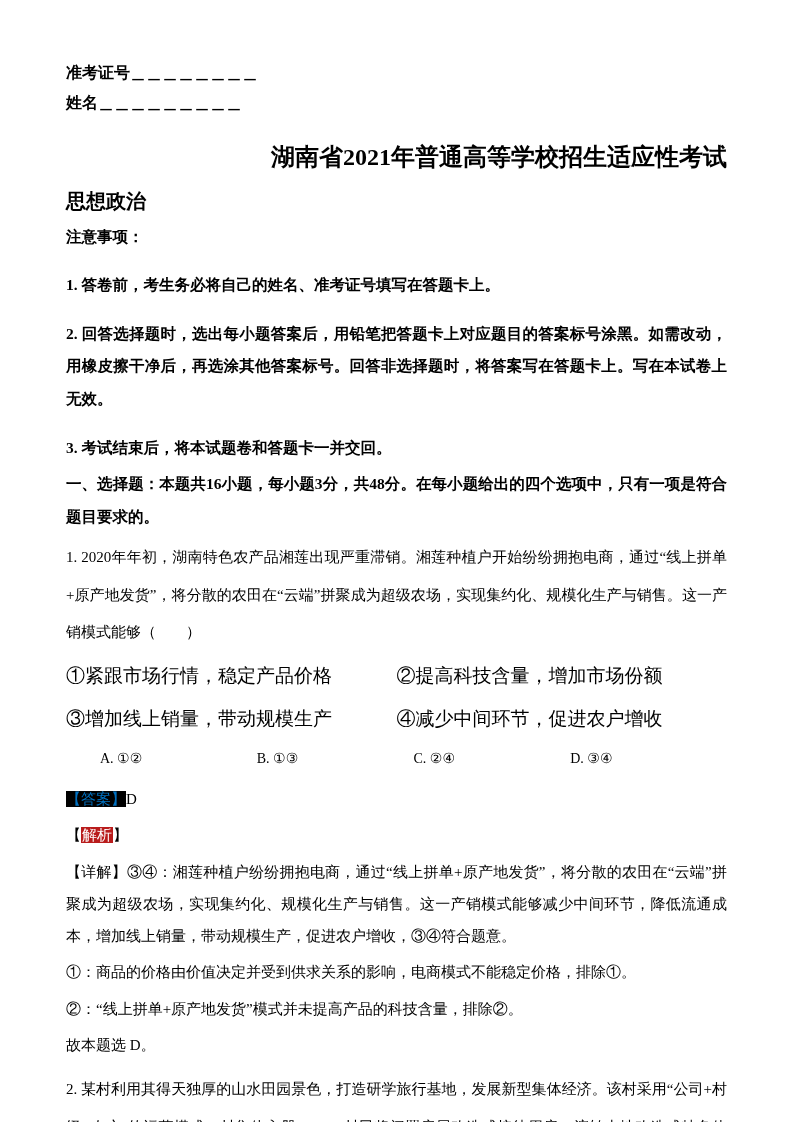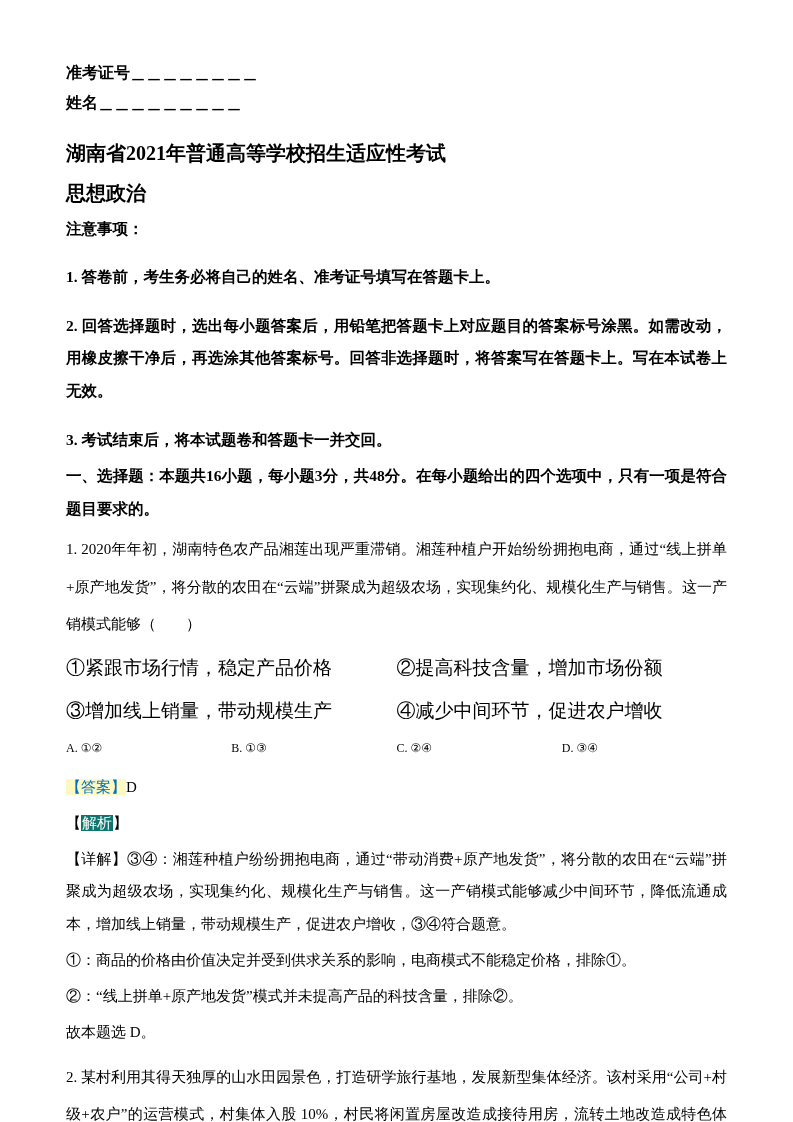--- a/index.html
+++ b/index.html
@@ -18,22 +18,22 @@
   .field-line {
     font-size: 16px;
     font-weight: bold;
     line-height: 1.9;
   }
   .blank-line {
     font-weight: bold;
     letter-spacing: 0;
   }
   .doc-title {
-    text-align: left;
-    font-size: 20px;
+    text-align: right;
+    font-size: 24px;
     font-weight: bold;
     margin-top: 14px;
     line-height: 2.0;
   }
   .doc-subtitle {
     font-size: 20px;
     font-weight: bold;
     line-height: 2.0;
   }
   .notes-heading {
@@ -63,39 +63,40 @@
   }
   .opt-grid {
     display: grid;
     grid-template-columns: 50% 50%;
     font-size: 19px;
     line-height: 2.3;
     margin-top: 2px;
   }
   .choices {
     display: flex;
-    font-size: 12px;
+    font-size: 14px;
     line-height: 2.3;
     margin-top: 2px;
+    margin-left: 34px;
   }
   .choices span { width: 25%; }
   .para {
     font-size: 15px;
     line-height: 2.15;
     text-align: justify;
     margin-top: 4px;
   }
   .answer-line { margin-top: 8px; }
   .answer-label {
     color: #0070c0;
-    background: #fef9c3;
+    background: #000000;
   }
   .jiexi-line { margin-top: 4px; }
   .jiexi-word {
-    background: #0f766e;
+    background: #b91c1c;
     color: #ffffff;
     padding: 0 1px;
   }
   .q2 {
     margin-top: 10px;
   }
 </style>
 </head>
 <body>
 
@@ -136,20 +137,20 @@
 
   <p class="para answer-line">
     <span class="answer-label">【答案】</span><span>D</span>
   </p>
 
   <p class="para jiexi-line">
     <span>【</span><span class="jiexi-word">解析</span><span>】</span>
   </p>
 
 
-  <p class="para">【详解】③④：湘莲种植户纷纷拥抱电商，通过“带动消费+原产地发货”，将分散的农田在“云端”拼聚成为超级农场，实现集约化、规模化生产与销售。这一产销模式能够减少中间环节，降低流通成本，增加线上销量，带动规模生产，促进农户增收，③④符合题意。</p>
+  <p class="para">【详解】③④：湘莲种植户纷纷拥抱电商，通过“线上拼单+原产地发货”，将分散的农田在“云端”拼聚成为超级农场，实现集约化、规模化生产与销售。这一产销模式能够减少中间环节，降低流通成本，增加线上销量，带动规模生产，促进农户增收，③④符合题意。</p>
   <p class="para">①：商品的价格由价值决定并受到供求关系的影响，电商模式不能稳定价格，排除①。</p>
   <p class="para">②：“线上拼单+原产地发货”模式并未提高产品的科技含量，排除②。</p>
   <p class="para">故本题选 D。</p>
 
   <p class="stem q2">2. 某村利用其得天独厚的山水田园景色，打造研学旅行基地，发展新型集体经济。该村采用“公司+村级+农户”的运营模式，村集体入股 10%，村民将闲置房屋改造成接待用房，流转土地改造成特色体验区。2019年基地接待学生 8.9 万人次，带动消费 1000 余万元，村集体收益近 30 万元，农户分红 260 万元。该村集</p>
 
 </div>
 
 </body></html>

